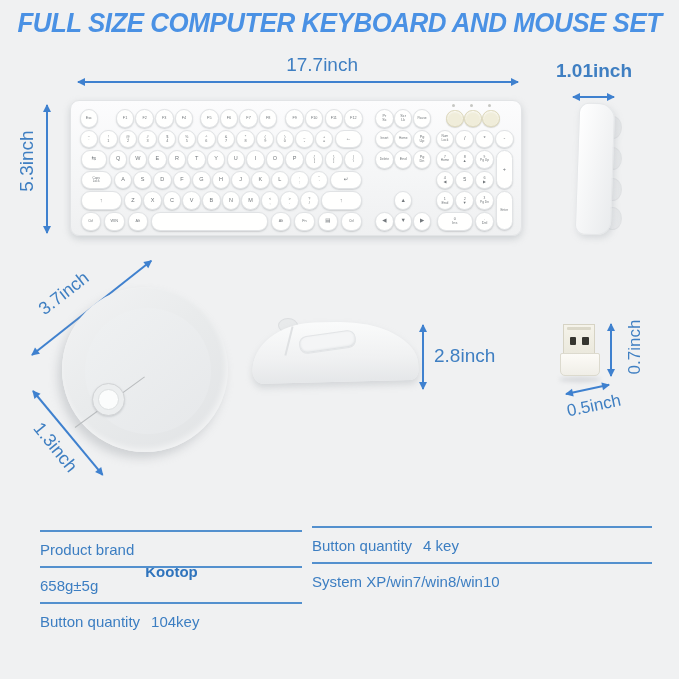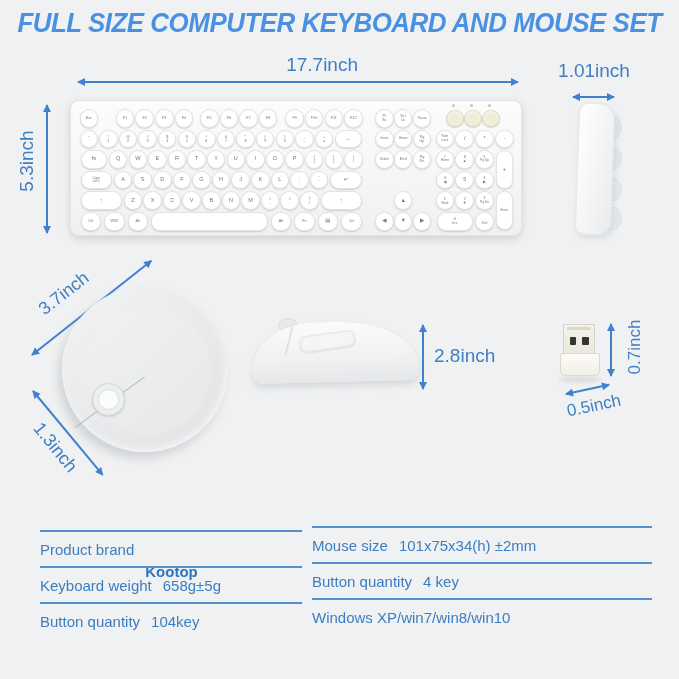--- a/index.html
+++ b/index.html
@@ -461,21 +461,21 @@
         </div>
         <div class="led" style="left: 375px;"></div>
         <div class="ledmark" style="left: 381px;"></div>
         <div class="led" style="left: 393.2px;"></div>
         <div class="ledmark" style="left: 399.2px;"></div>
         <div class="led" style="left: 411.4px;"></div>
         <div class="ledmark" style="left: 417.4px;"></div>
       </div>
   </div>
 
-  <div class="dim" style="left:556px;top:60px;width:76px;">1.01inch</div>
+  <div class="dim" style="left:556px;top:60px;width:76px;font-weight:bold;">1.01inch</div>
   <div class="arr" style="left:573px;top:96px;width:41px;"></div>
   <div class="kb-side">
     <div class="ksb" style="top:16px;"></div>
     <div class="ksb" style="top:47px;"></div>
     <div class="ksb" style="top:78px;"></div>
     <div class="ksb" style="top:107px;"></div>
     <div class="ks-body"></div>
   </div>
 
   <div class="dim small" style="left:22px;top:283px;width:84px;transform:rotate(-38deg);font-size:18px;">3.7inch</div>
@@ -513,36 +513,31 @@
   <div class="arr" style="left:566px;top:393px;width:44px;transform:rotate(-12deg);"></div>
   <div class="dim small" style="left:562px;top:396px;width:64px;transform:rotate(-12deg);">0.5inch</div>
 
 
   <div class="spec-col left">
     <div class="srow">
       <span class="slabel">Product brand</span>
       <span class="svalue bold">Kootop</span>
     </div>
     <div class="srow">
-      <span class="slabel">Keyboard weight</span>
       <span class="svalue">658g±5g</span>
     </div>
     <div class="srow">
       <span class="slabel">Button quantity</span>
       <span class="svalue">104key</span>
     </div>
   </div>
 
   <div class="spec-col right">
     <div class="srow">
-      <span class="slabel">Mouse size</span>
-      <span class="svalue">101x75x34(h) ±2mm</span>
-    </div>
-    <div class="srow">
       <span class="slabel">Button quantity</span>
       <span class="svalue">4 key</span>
     </div>
     <div class="srow">
-      <span class="svalue">Windows XP/win7/win8/win10</span>
+      <span class="svalue">System XP/win7/win8/win10</span>
     </div>
   </div>
 
 </div>
 
 </body></html>

